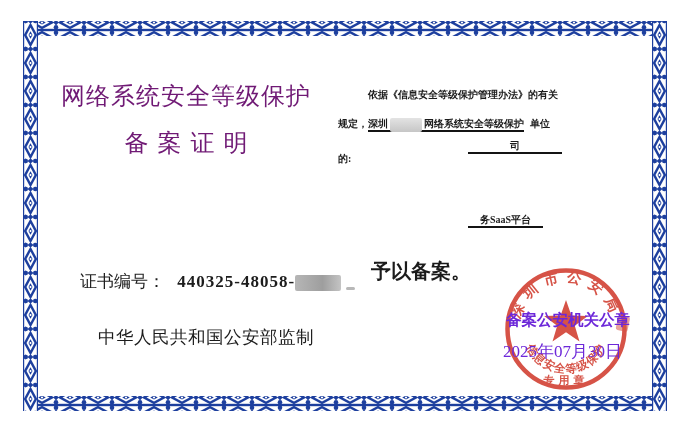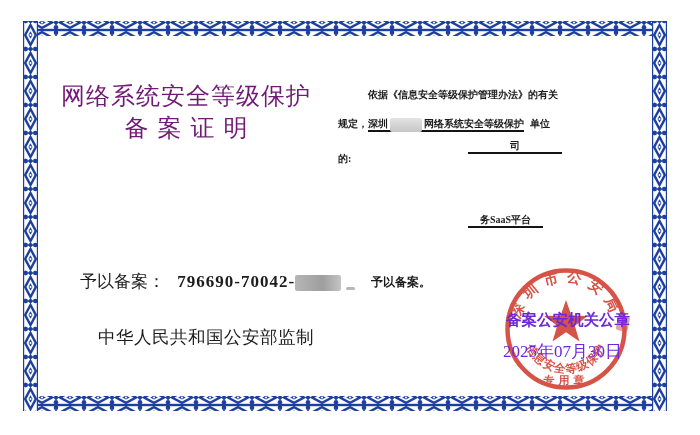--- a/index.html
+++ b/index.html
@@ -9,21 +9,21 @@
   }
   .t{position:absolute;white-space:nowrap;}
   .b{font-weight:700;}
   .u{border-bottom:2px solid #141414;padding-bottom:1px;}
   .redact{display:inline-block;vertical-align:middle;border-radius:2px;}
   .redact-light{background:linear-gradient(180deg,#e3e3e3,#c6c6c6);}
   .redact-mid{background:linear-gradient(180deg,#d9d9d9,#bdbdbd);}
   .redact-dark{background:linear-gradient(90deg,#b6b6b6,#9e9e9e 60%,#c4c4c4);}
   .border-svg,.stamp-svg{position:absolute;pointer-events:none;}
   .title-block{left:55px;top:80px;width:262px;text-align:center;font-size:24px;letter-spacing:1px;color:#701a75;}
-  .title-line2{letter-spacing:9px;text-indent:9px;}
+  .title-line2{margin-top:15px;letter-spacing:9px;text-indent:9px;}
   .body-text{font-size:10px;font-weight:700;color:#1b1b1b;}
   .overlay-black{font-weight:700;color:#6d28d9;}
 </style>
 </head>
 <body>
 
 <div class="page">
 
   <svg class="border-svg" width="700" height="435" viewBox="0 0 700 435" style="left:0;top:0;">
     <defs>
@@ -67,25 +67,25 @@
   <div class="t body-text" style="left:455px;top:139px;width:120px;text-align:center;">
     <span class="u" style="padding:0 42px 1px 42px;">司</span>
   </div>
 
   <div class="t body-text" style="left:338px;top:152px;">的:</div>
 
   <div class="t body-text" style="left:438px;top:213px;width:135px;text-align:center;">
     <span class="u" style="padding:8px 12px 1px 12px;">务SaaS平台</span>
   </div>
 
-  <div class="t body-text" style="left:371px;top:274px;font-size:12px;">予以备案。</div>
+  <div class="t body-text" style="left:371px;top:258px;font-size:20px;">予以备案。</div>
 
   <div class="t" style="left:80px;top:270px;font-size:17px;">
-    <span>予以备案：</span>
-    <span class="b" style="margin-left:8px;letter-spacing:1px;">796690-70042-</span><span class="redact redact-dark" style="width:46px;height:16px;"></span><span class="redact" style="width:9px;height:3px;background:#b8b8b8;margin-left:5px;margin-top:10px;"></span>
+    <span>证书编号：</span>
+    <span class="b" style="margin-left:8px;letter-spacing:1px;">440325-48058-</span><span class="redact redact-dark" style="width:46px;height:16px;"></span><span class="redact" style="width:9px;height:3px;background:#b8b8b8;margin-left:5px;margin-top:10px;"></span>
   </div>
 
   <div class="t" style="left:98px;top:325px;font-size:17.5px;letter-spacing:0.5px;">中华人民共和国公安部监制</div>
 
   <svg class="stamp-svg" width="140" height="146" viewBox="0 0 140 146" style="left:496px;top:259px;">
     <defs>
       <path id="arcTop" d="M 23.7,61.8 A 47,47 0 0 1 116.3,61.8" fill="none"></path>
       <path id="arcBottom" d="M 29.1,84 A 43,43 0 0 0 110.9,84" fill="none"></path>
     </defs>
     <g opacity="0.87">

